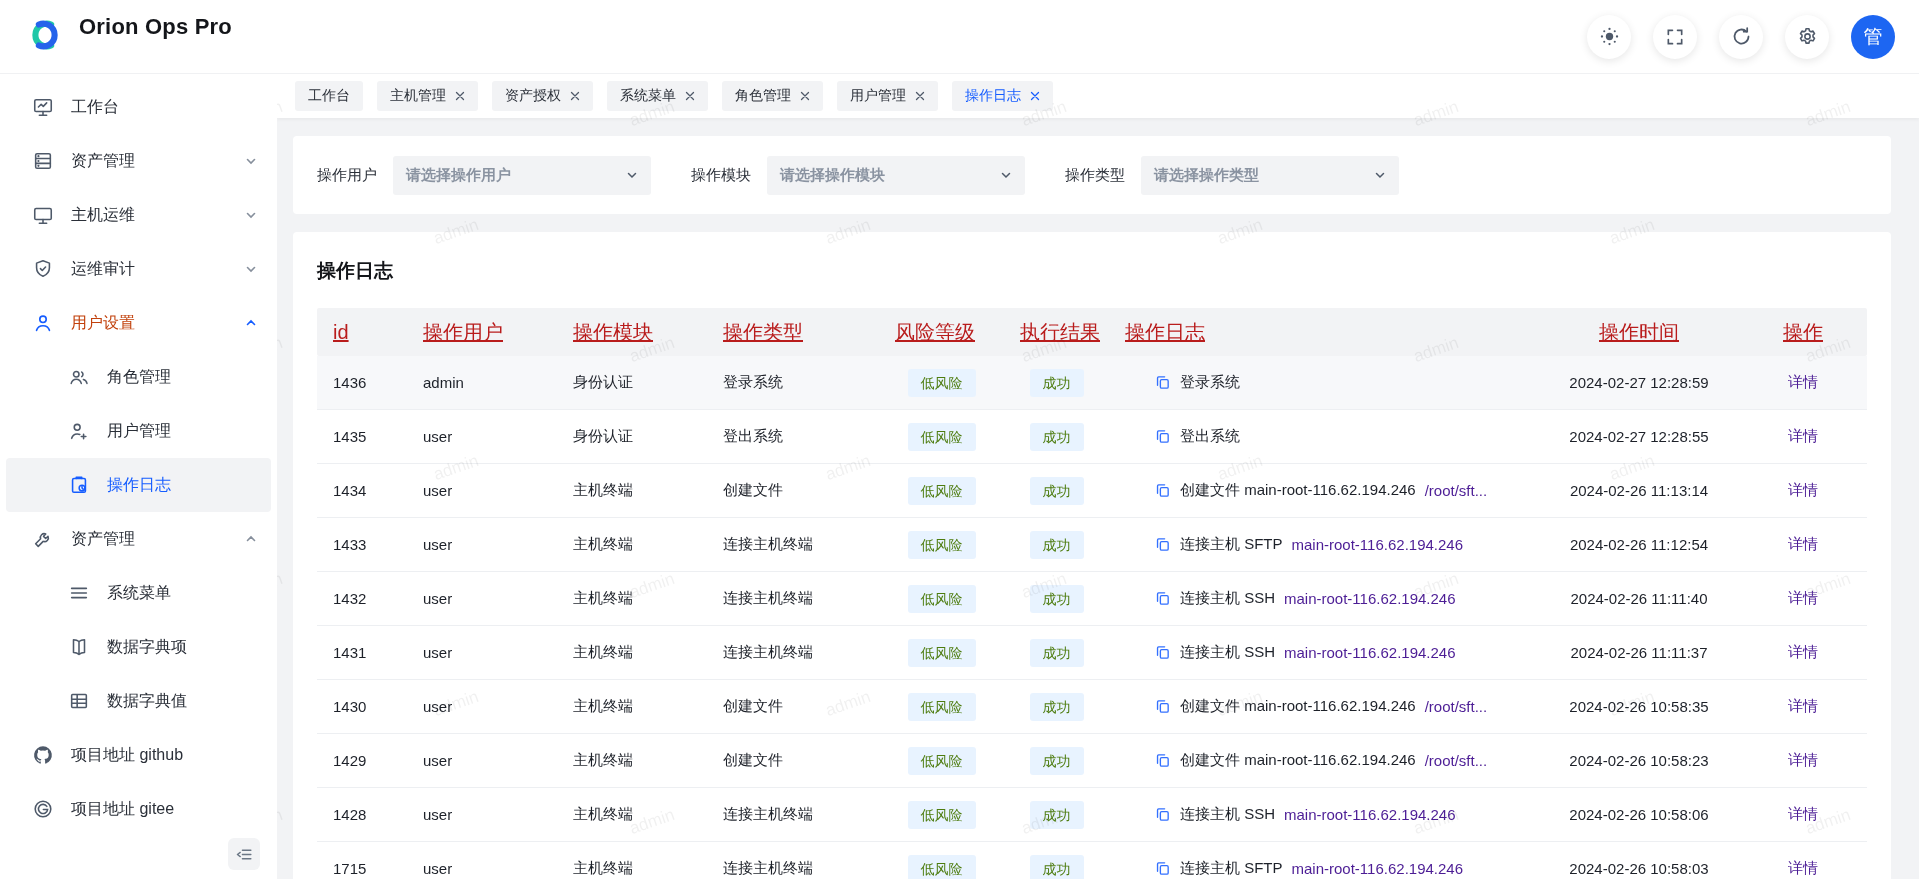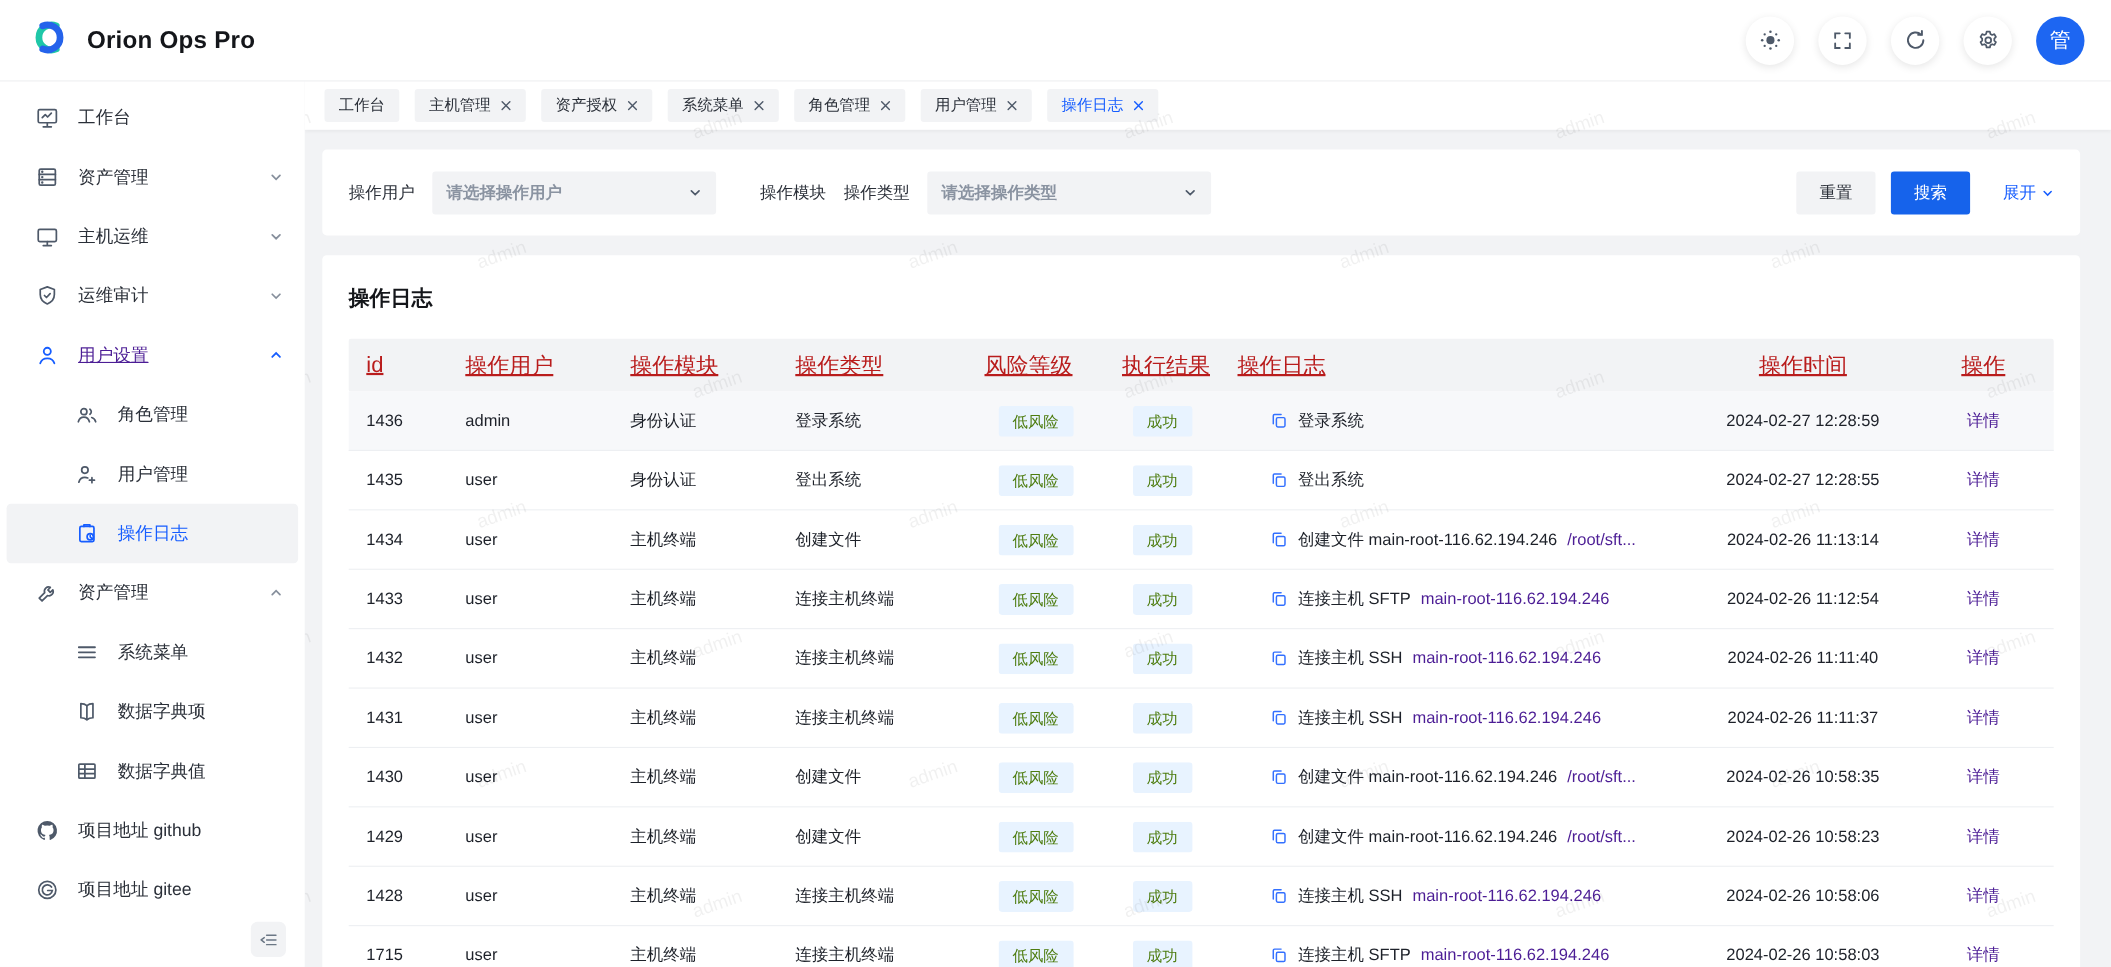--- a/index.html
+++ b/index.html
@@ -3,37 +3,37 @@
 <meta charset="utf-8">
 <style>
   * { box-sizing: border-box; margin: 0; padding: 0; }
   html,body { width:1919px; height:879px; overflow:hidden;
     font-family:"Liberation Sans","DejaVu Sans",sans-serif;
     background:#f2f3f5; color:#1d2129; }
 
   
   .header { position:absolute; top:0; left:0; right:0; height:74px; background:#fff;
     display:flex; align-items:center; padding:0 24px; z-index:40; border-bottom:1px solid #f0f1f3; }
-  .logo-wrap { display:flex; align-items:center; gap:13px; }
+  .logo-wrap { display:flex; align-items:flex-start; gap:13px; }
   .logo-text { font-size:22px; font-weight:600; letter-spacing:.2px; color:#14161a; }
   .header-actions { margin-left:auto; display:flex; align-items:center; gap:22px; }
   .hbtn { width:44px; height:44px; border-radius:50%; background:#fff;
     box-shadow:0 2px 8px rgba(0,0,0,.10); display:flex; align-items:center; justify-content:center;
     color:#4e5969; cursor:pointer; }
   .avatar { width:44px; height:44px; border-radius:50%; background:#1d66f2; color:#fff;
     display:flex; align-items:center; justify-content:center; font-size:19px; cursor:pointer; }
 
   
   .sidebar { position:absolute; top:74px; left:0; bottom:0; width:277px; background:#fff; padding-top:6px; z-index:30; }
   .side-item { height:54px; margin:0 6px; border-radius:4px; display:flex; align-items:center;
     padding:0 14px 0 26px; font-size:16px; color:#2a2f38; cursor:pointer; }
   .side-item .s-ico { width:22px; height:22px; margin-right:17px; color:#4e5969; flex:0 0 auto; display:flex; align-items:center; }
   .side-item.sub { padding-left:62px; }
   .side-item .chev { margin-left:auto; color:#868f9c; display:flex; }
-  .side-item.parent-active { color:#4c1d95;text-decoration:underline; }
+  .side-item.parent-active { color:#c2410c; }
   .side-item.parent-active .s-ico, .side-item.parent-active .chev { color:#165dff; }
   .side-item.active { background:#f2f3f5; color:#165dff; }
   .side-item.active .s-ico { color:#165dff; }
   .collapse-btn { position:absolute; left:228px; bottom:9px; width:32px; height:32px; border-radius:6px;
     background:#f2f3f5; color:#6b7785; display:flex; align-items:center; justify-content:center; cursor:pointer; }
 
   
   .main { position:absolute; top:74px; left:277px; right:0; bottom:0; background:#f2f3f5; }
   .tabsbar { height:44px; background:#fff; display:flex; align-items:center; gap:14px;
     padding:0 18px; box-shadow:0 2px 3px rgba(0,0,0,.04); position:relative; z-index:5; }
@@ -365,38 +365,36 @@
       <span class="f-label">操作用户</span>
       <div class="f-select">
         <span class="ph">请选择操作用户</span>
         <span class="chev">
             <svg width="12" height="12" viewBox="0 0 12 12" fill="none" stroke="currentColor" stroke-width="1.5" stroke-linecap="round">
               <path d="M2.5 4.5 6 8l3.5-3.5"></path>
             </svg>
           </span>
       </div>
       <span class="f-label">操作模块</span>
+      <div class="f-select">
+        <span class="ph">请选择操作模块</span>
+        <span class="chev">
+            <svg width="12" height="12" viewBox="0 0 12 12" fill="none" stroke="currentColor" stroke-width="1.5" stroke-linecap="round">
+              <path d="M2.5 4.5 6 8l3.5-3.5"></path>
+            </svg>
+          </span>
+      </div>
       <span class="f-label">操作类型</span>
       <div class="f-select">
         <span class="ph">请选择操作类型</span>
         <span class="chev">
             <svg width="12" height="12" viewBox="0 0 12 12" fill="none" stroke="currentColor" stroke-width="1.5" stroke-linecap="round">
               <path d="M2.5 4.5 6 8l3.5-3.5"></path>
             </svg>
           </span>
-      </div>
-      <div class="f-right">
-        <button class="btn btn-default">重置</button>
-        <button class="btn btn-primary">搜索</button>
-        <span class="expand-link">
-          <span>展开</span>
-          <svg width="11" height="11" viewBox="0 0 12 12" fill="none" stroke="currentColor" stroke-width="1.5" stroke-linecap="round">
-              <path d="M2.5 4.5 6 8l3.5-3.5"></path>
-            </svg>
-        </span>
       </div>
     </div>
 
     <div class="table-card">
       <div class="card-title">操作日志</div>
 
       <div class="thead">
         <div class="th">id</div>
         <div class="th">操作用户</div>
         <div class="th">操作模块</div>

